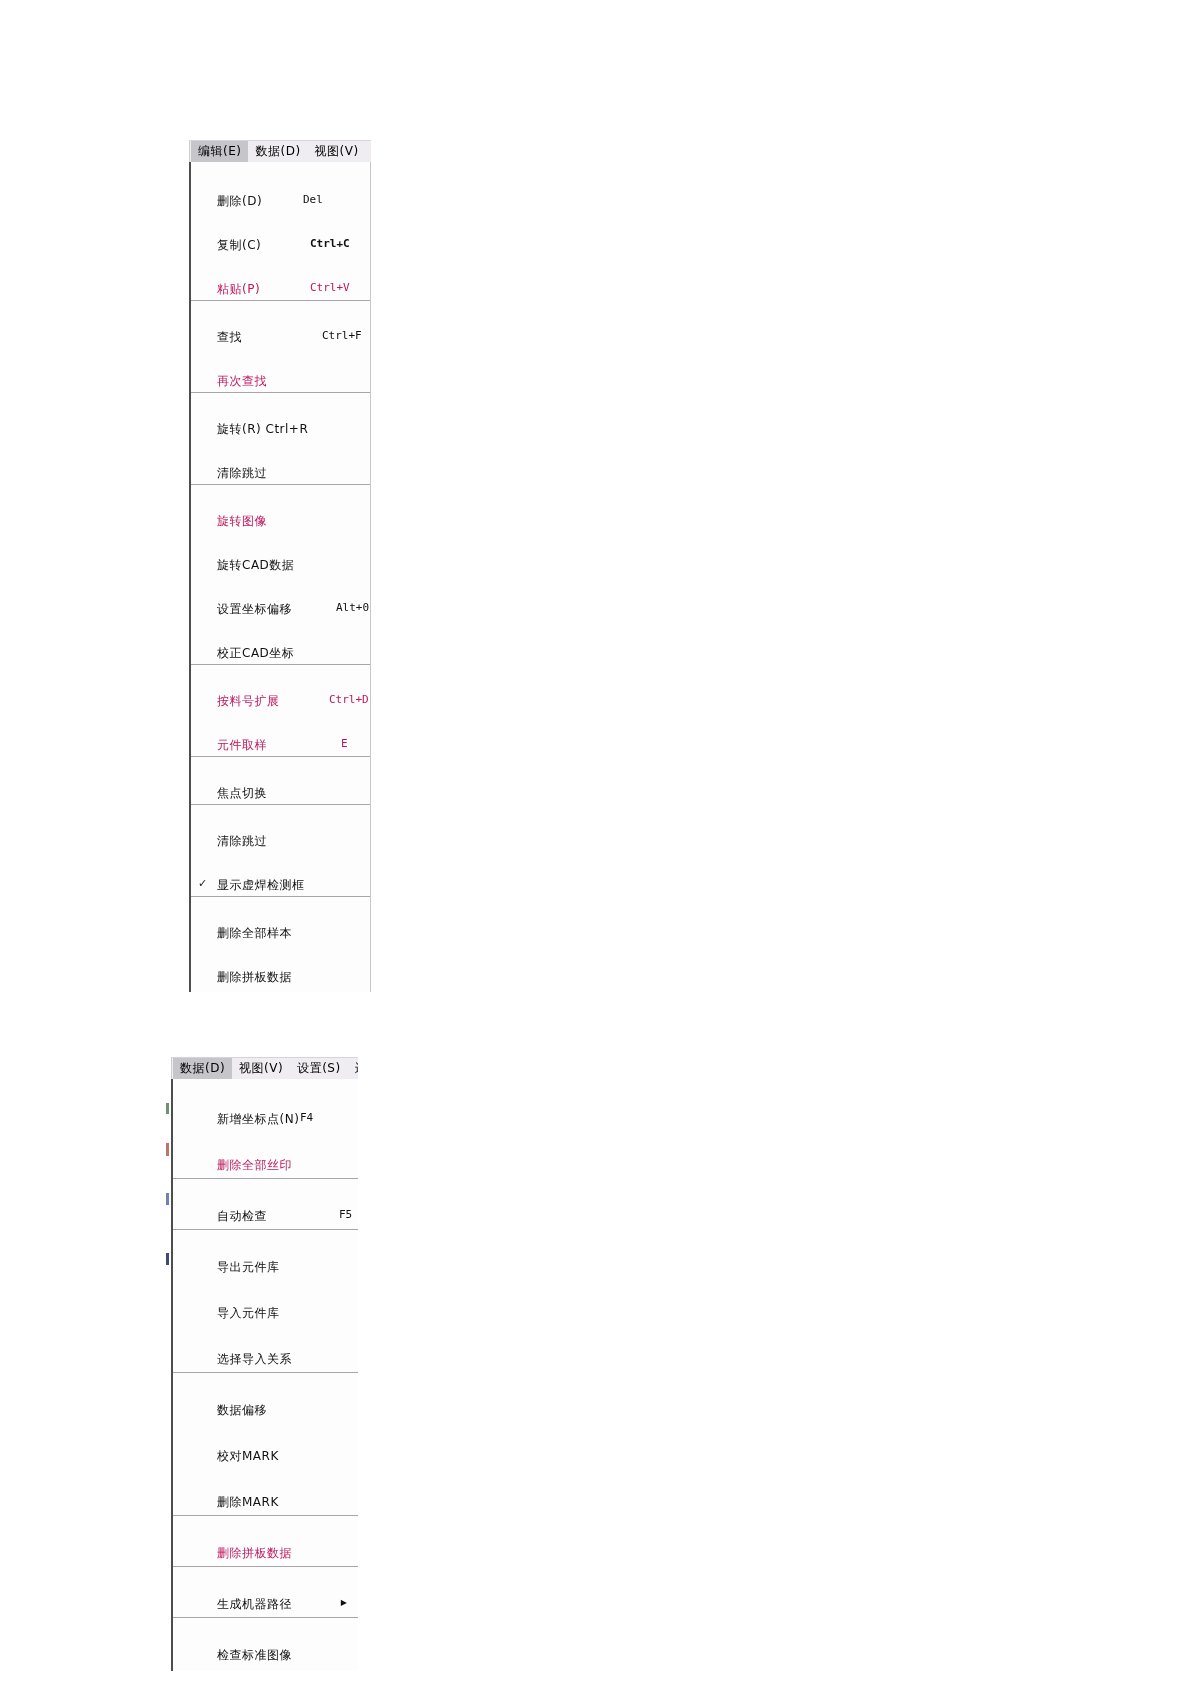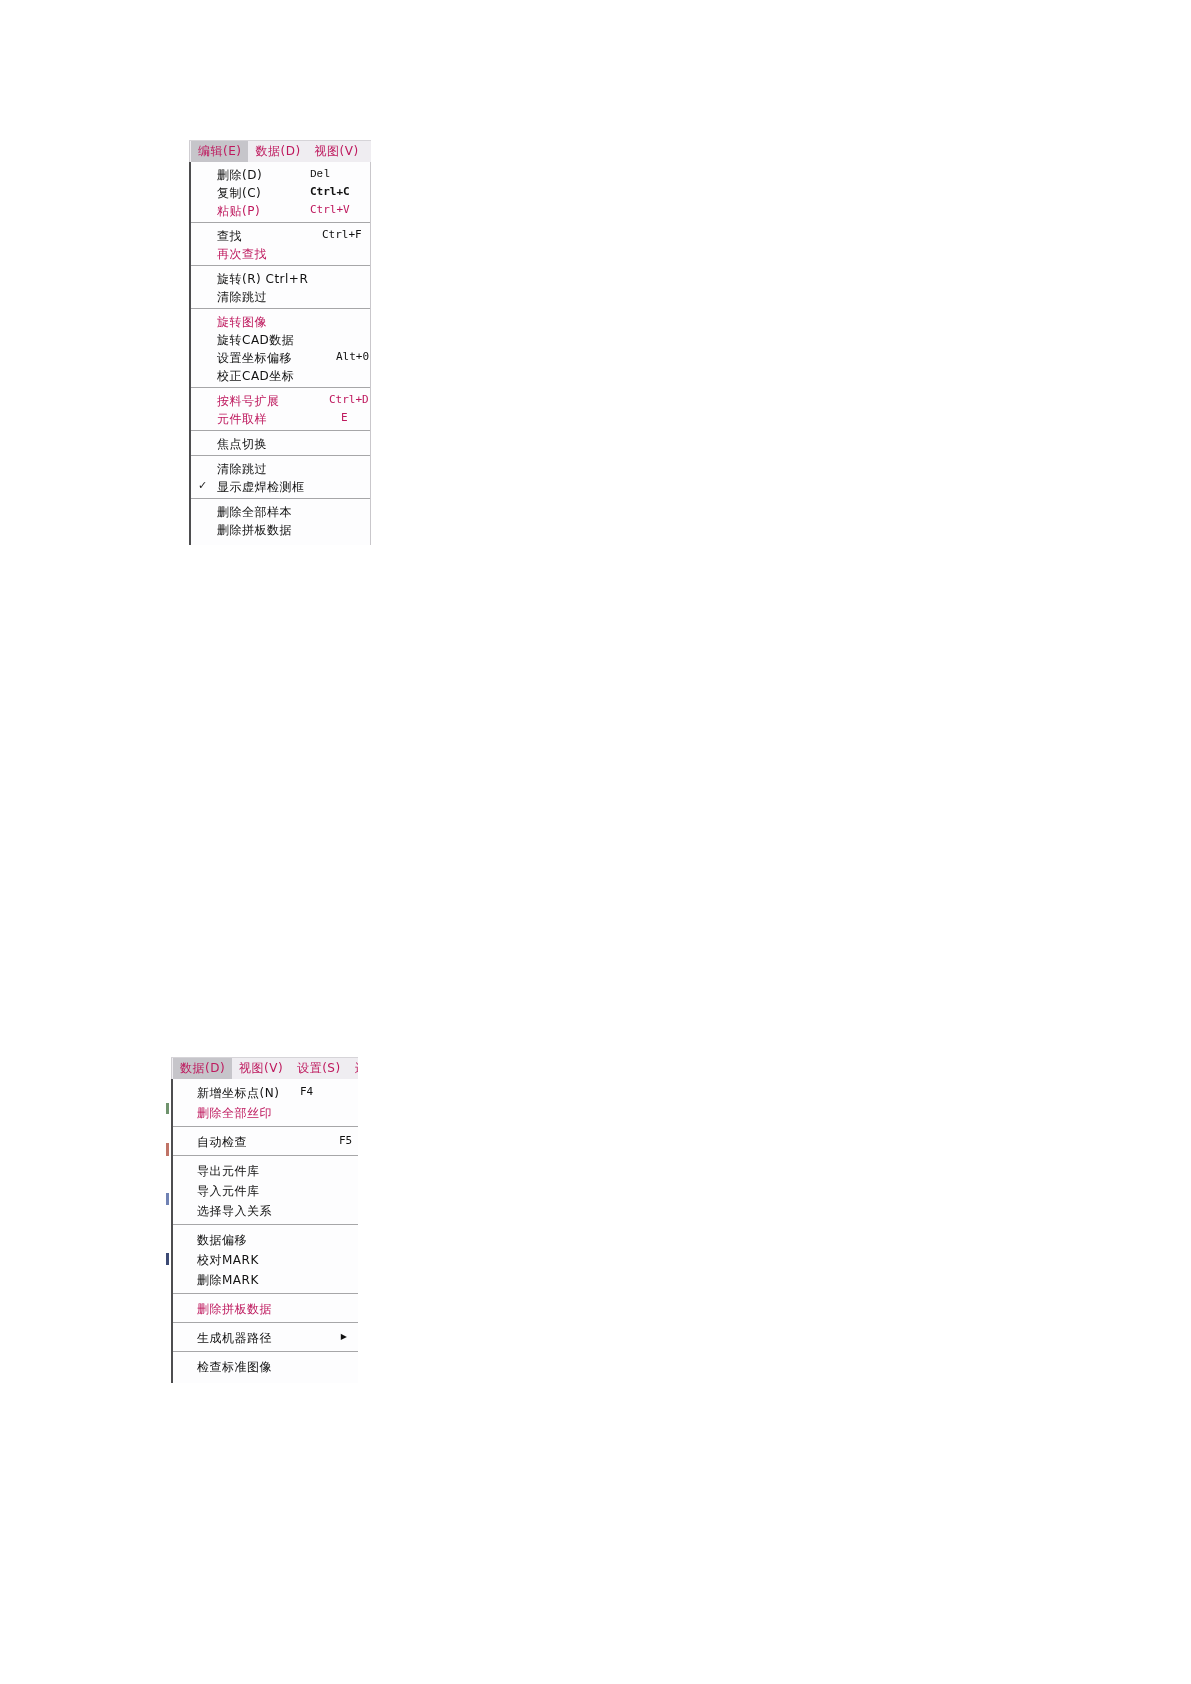--- a/index.html
+++ b/index.html
@@ -11,35 +11,35 @@
   .menu-panel{position:absolute;box-sizing:border-box;}
   #menu1{left:189px;top:140px;width:182px;}
   #menu2{left:171px;top:1057px;width:187px;}
 
   .menubar{
     background:#efedf1;height:22px;display:flex;align-items:stretch;
     border-top:1px solid #d6d4d8;border-left:1px solid #cfcdd1;
     overflow:hidden;white-space:nowrap;box-sizing:border-box;padding-left:1px;
   }
   .mb-item{
-    font-size:12px;color:#be185d;padding:0 7px;display:flex;align-items:center;
+    font-size:12px;color:#000000;padding:0 7px;display:flex;align-items:center;
     letter-spacing:0.5px;flex:0 0 auto;
   }
   .mb-item.highlighted{background:#c6c5ca;}
 
   .dropdown{
     background:#fdfdfe;position:relative;
     border-left:2px solid #4d4d4f;
     padding:3px 0 7px 0;overflow:hidden;box-sizing:border-box;
   }
   #menu1 .dropdown{border-right:1px solid #c9c7cb;}
 
-  .mi-row{position:relative;white-space:nowrap;color:#111111;}
+  .mi-row{position:relative;white-space:nowrap;color:#111111;margin-top:26px;}
   #menu1 .mi-row{height:18px;line-height:18px;}
-  #menu2 .mi-row{height:20px;line-height:20px;}
+  #menu2 .mi-row{height:20px;line-height:20px;padding-left:20px;}
   .mi-label{font-size:12px;padding-left:26px;letter-spacing:0.5px;}
   #menu2 .mi-label{padding-left:24px;}
   .mi-row.disabled{color:#be185d;}
   .mi-shortcut{
     position:absolute;top:0;font-family:"DejaVu Sans Mono","Liberation Mono",monospace;
     font-size:11px;
   }
   .mi-check{
     position:absolute;left:7px;top:0;font-size:11px;color:#1a1a1a;font-weight:bold;
   }
@@ -60,21 +60,21 @@
 </head>
 <body>
 
 <div class="menu-panel" id="menu1">
   <div class="menubar">
       <div class="mb-item highlighted">编辑(E)</div>
       <div class="mb-item">数据(D)</div>
       <div class="mb-item">视图(V)</div>
     </div>
   <div class="dropdown">
-      <div class="mi-row"><span class="mi-label">删除(D)</span><span class="mi-shortcut" style="left: 119px; font-family: Liberation Mono, monospace;">Del</span></div>
+      <div class="mi-row"><span class="mi-label">删除(D)</span><span class="mi-shortcut" style="left: 112px;">Del</span></div>
       <div class="mi-row"><span class="mi-label">复制(C)</span><span class="mi-shortcut" style="left: 119px; font-weight: bold;">Ctrl+C</span></div>
       <div class="mi-row disabled"><span class="mi-label">粘贴(P)</span><span class="mi-shortcut" style="left: 119px;">Ctrl+V</span></div>
       <div class="mi-sep"></div>
       <div class="mi-row"><span class="mi-label">查找</span><span class="mi-shortcut" style="left: 131px;">Ctrl+F</span></div>
       <div class="mi-row disabled"><span class="mi-label">再次查找</span></div>
       <div class="mi-sep"></div>
       <div class="mi-row"><span class="mi-label">旋转(R) Ctrl+R</span></div>
       <div class="mi-row"><span class="mi-label">清除跳过</span></div>
       <div class="mi-sep"></div>
       <div class="mi-row disabled"><span class="mi-label">旋转图像</span></div>

